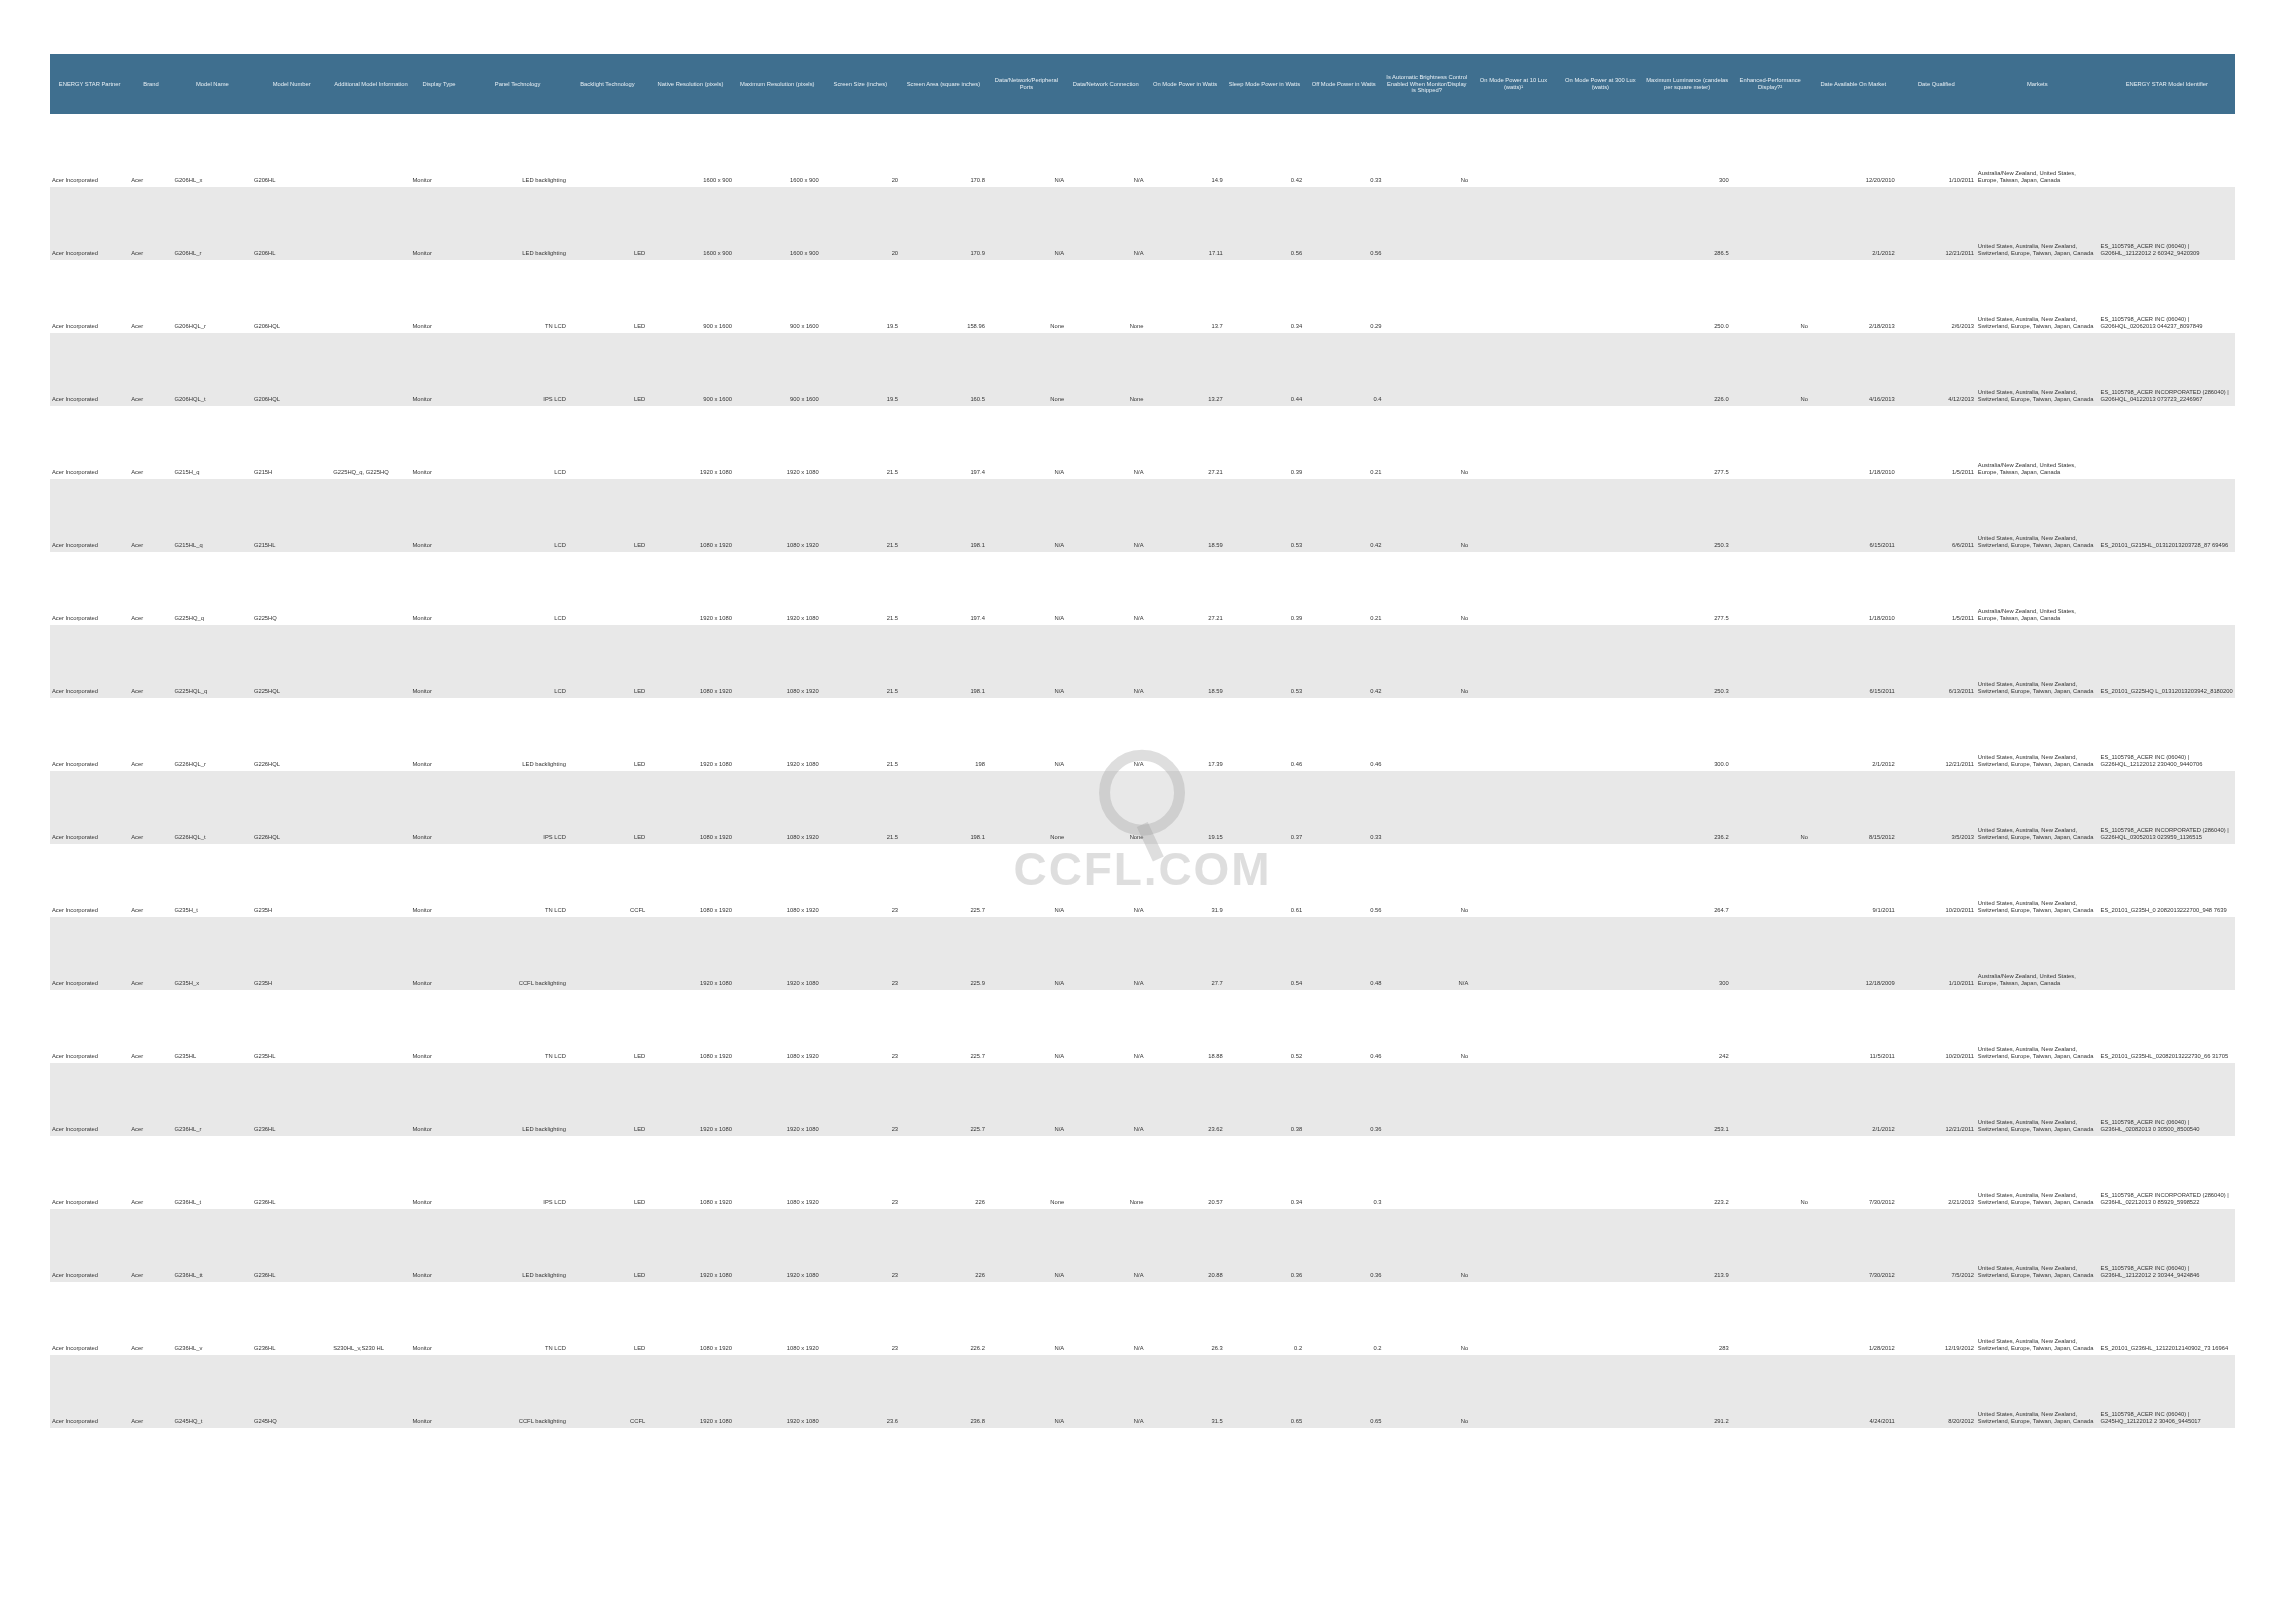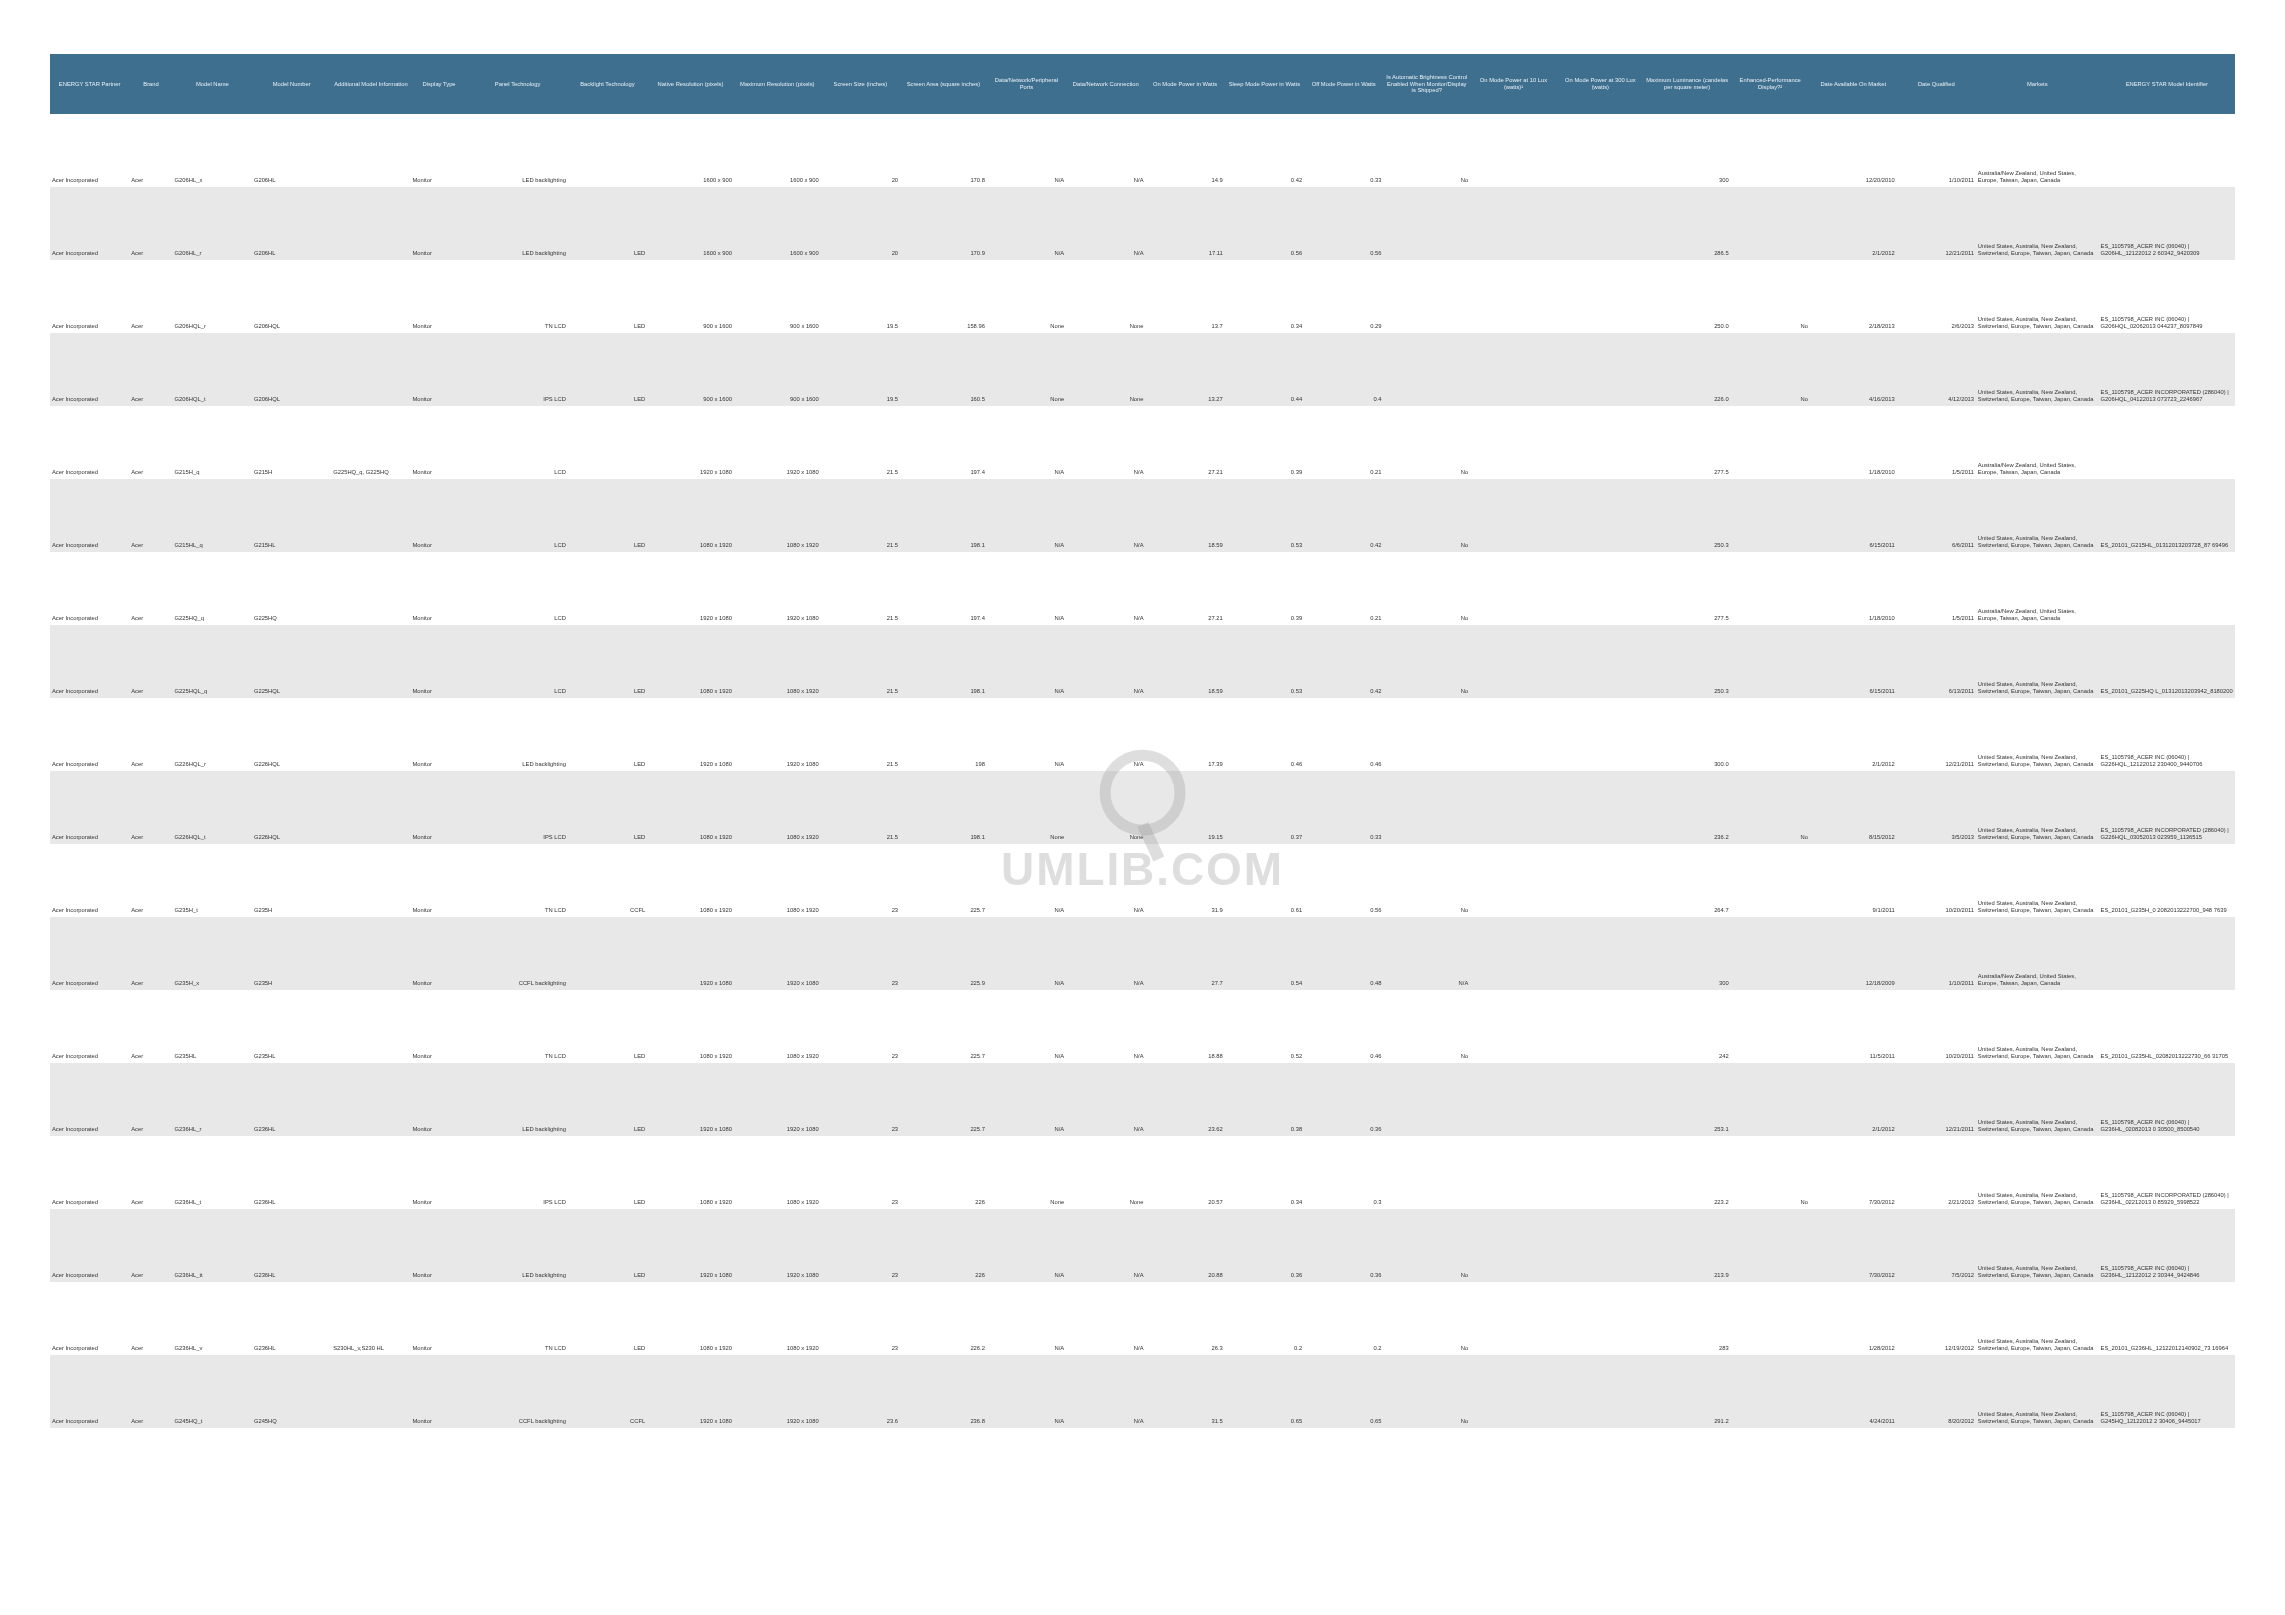--- a/index.html
+++ b/index.html
@@ -644,15 +644,15 @@
           <td>8/20/2012</td>
           <td class="l">United States, Australia, New Zealand, Switzerland, Europe, Taiwan, Japan, Canada</td>
           <td class="l">ES_1105798_ACER INC (06040) | G245HQ_12122012 2 30406_9445017</td>
         </tr>
       </tbody>
   </table>
 </div>
 
 <div class="watermark">
   <div class="ring"></div>
-  <span>UMLIB.COM</span>
+  <span>CCFL.COM</span>
 </div>
 
 
 </body></html>

